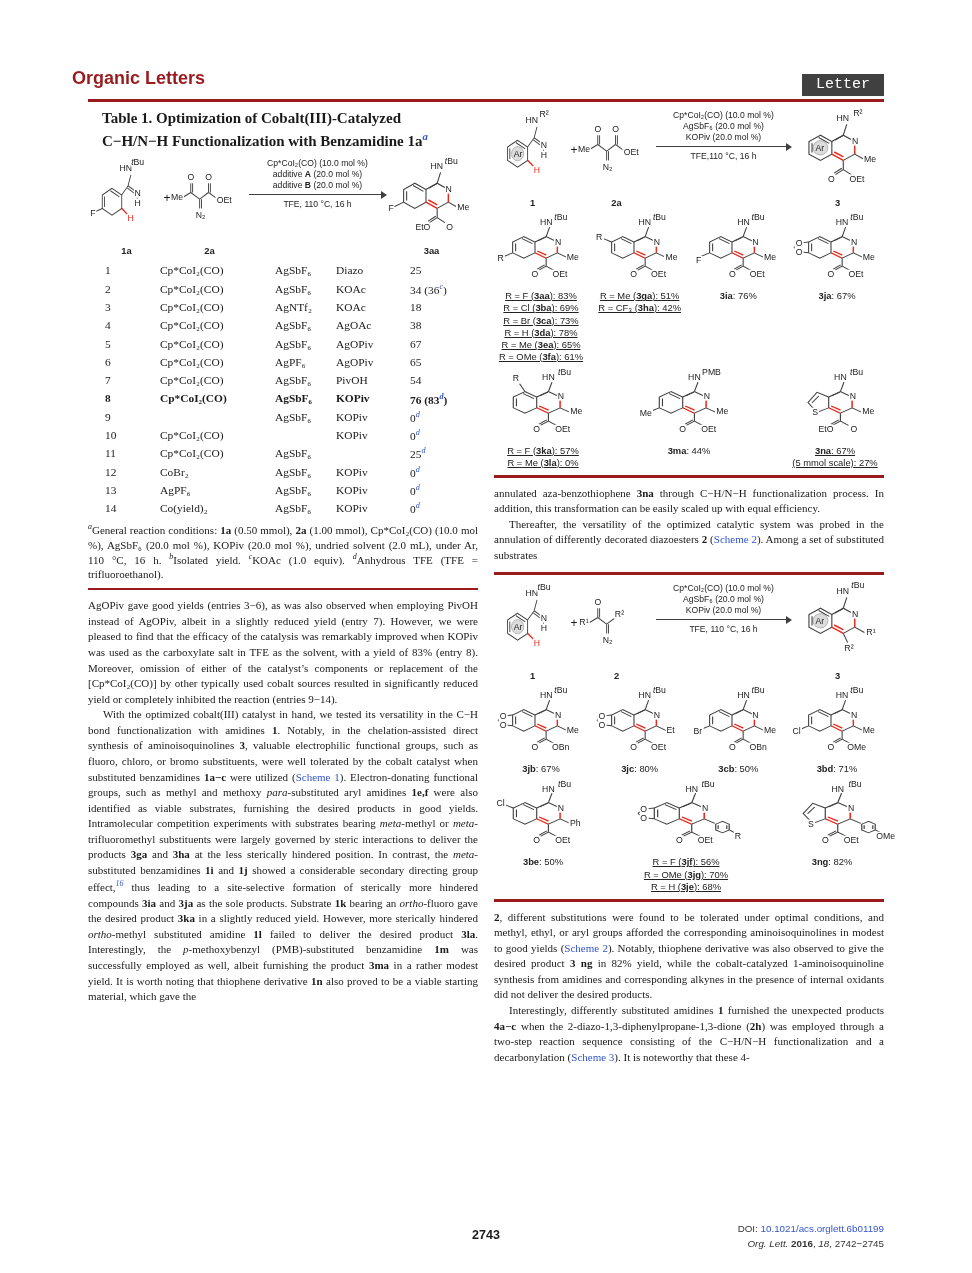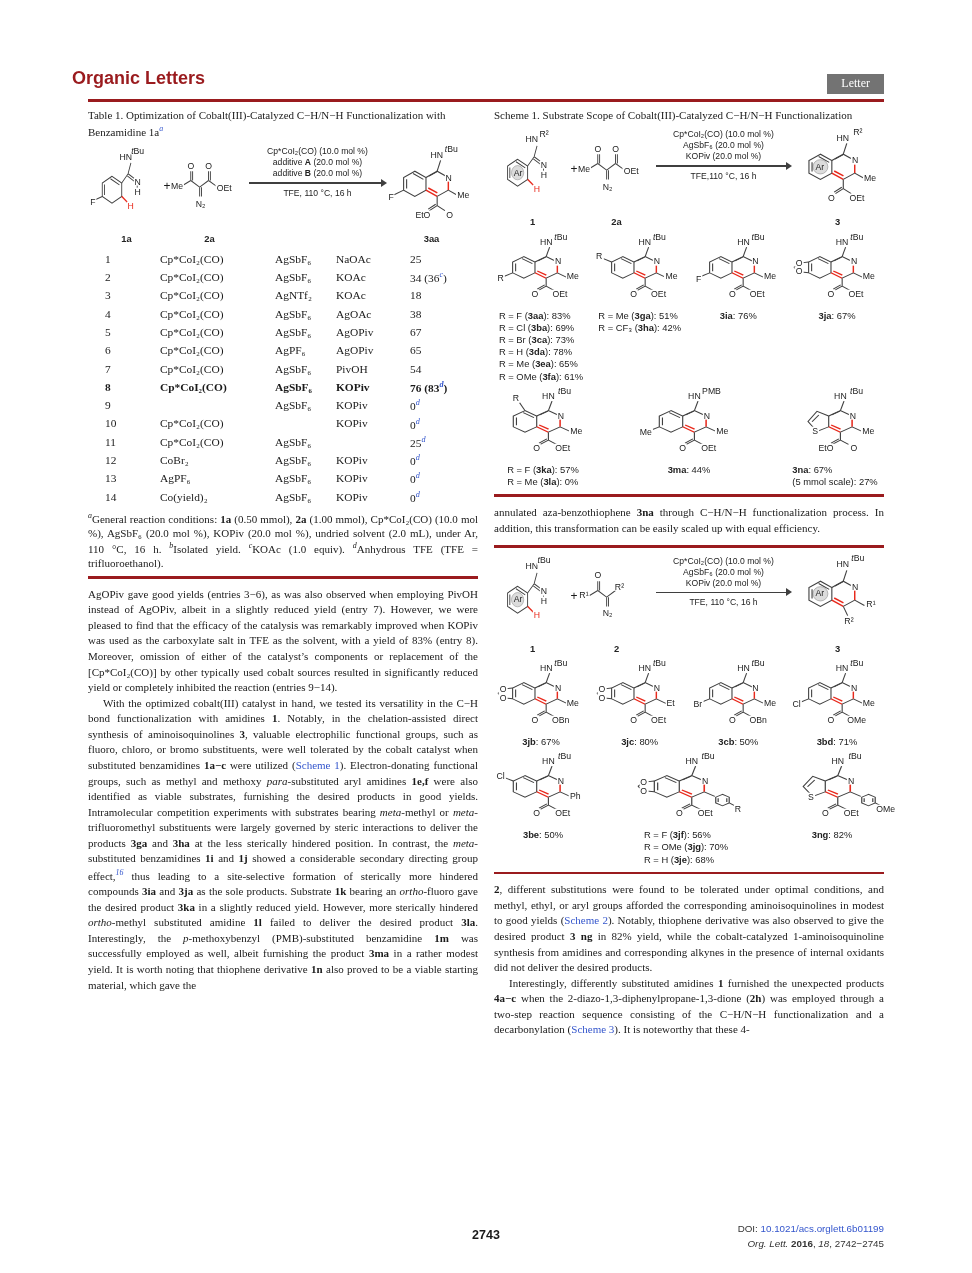--- a/index.html
+++ b/index.html
@@ -1,31 +1,31 @@
 <!DOCTYPE html>
 <html><head>
 <meta charset="utf-8">
 <style>
   html,body{margin:0;padding:0;background:#f2f2f2;}
   .page{position:relative;width:972px;height:1273px;background:#fff;margin:0 auto;
         font-family:"Liberation Serif",serif;color:#1a1a1a;overflow:hidden;}
   
   .jtitle{position:absolute;left:72px;top:68px;font-family:"Liberation Sans",sans-serif;
           font-weight:bold;font-size:18px;color:#9a1b1e;}
-  .badge{position:absolute;right:88px;top:74px;background:#737373;color:#fff;
-         font-family:Liberation Serif, serif;font-size:12px;padding:2px 14px 3px;}
+  .badge{position:absolute;right:88px;top:74px;background:#404040;color:#fff;
+         font-family:Liberation Mono, monospace;font-size:15px;padding:2px 14px 3px;}
   .hrule{position:absolute;left:88px;top:99px;width:796px;height:2.6px;background:#9a1b1e;}
   .pagenum{position:absolute;left:0;top:1228px;width:972px;text-align:center;
            font-family:"Liberation Sans",sans-serif;font-weight:bold;font-size:12.5px;}
   .doiblock{position:absolute;right:88px;top:1222px;text-align:right;
             font-family:"Liberation Sans",sans-serif;font-size:9.8px;line-height:1.5;color:#333;}
   
   .col{position:absolute;top:106px;width:390px;}
   .col.left{left:88px;} .col.right{left:494px;}
-  .blocktitle{font-size:11px;font-weight:normal;line-height:1.4;margin:2px 0 6px;}
+  .blocktitle{font-size:15px;font-weight:bold;line-height:1.4;margin:2px 14px 6px;}
   .redrule{height:2.6px;background:#9a1b1e;margin:6px 0 8px;}
   
   .para{font-size:11px;line-height:1.415;text-align:justify;}
   .para.indent{text-indent:15px;}
   .link{color:#3355cc;}
   sup.fn{font-style:italic;font-size:0.72em;}
   sup.ref{font-style:italic;font-size:0.72em;color:#3355cc;}
   
   .t1{margin:4px 0 2px;font-size:11.4px;}
   .trow{display:grid;grid-template-columns:54px 106px 80px 74px 76px;height:18.3px;align-items:center;}
@@ -47,21 +47,21 @@
   .sbox svg{width:100%;height:100%;overflow:visible;display:block;}
   .sbox svg path,.sbox svg line{stroke:#3f3f3f;stroke-width:1.25;fill:none;}
   .sbox svg .red{stroke:#e8291c;stroke-width:1.7;}
   .sbox svg circle{fill:#dcdcdc;stroke:#999;stroke-width:0.8;}
   .atom{position:absolute;transform:translate(-50%,-50%);font-family:"Liberation Sans",sans-serif;
         font-size:8.7px;line-height:1;background:#fff;padding:0 1px;color:#222;white-space:nowrap;}
   .atom.red{color:#e8291c;}
   .atom.nobg{background:transparent;}
   .cap{margin-top:3px;font-family:"Liberation Sans",sans-serif;font-size:9.4px;line-height:1.3;
        text-align:center;color:#222;}
-  .cap.left{text-align:left;}
+  .cap.left{text-align:center;text-decoration:underline;}
   .plus{font-size:12px;margin-top:33px;font-family:"Liberation Sans",sans-serif;}
   .arrow{display:flex;flex-direction:column;justify-content:flex-start;}
   .condt,.condb{font-family:"Liberation Sans",sans-serif;font-size:8.6px;line-height:1.28;
                 text-align:center;color:#222;}
   .aline{position:relative;height:1.4px;background:#3f3f3f;margin:3px 2px 4px 0;}
   .aline:after{content:'';position:absolute;right:-2px;top:-3.4px;border-left:6.5px solid #3f3f3f;
                border-top:4.1px solid transparent;border-bottom:4.1px solid transparent;}
 </style>
 </head>
 <body>
@@ -169,21 +169,21 @@
             <div><b>3aa</b></div>
           </div>
         </div>
       </div>
 
     <div class="t1">
         <div class="trow">
           <div class="c1">1</div>
           <div class="c2">Cp*CoI₂(CO)</div>
           <div class="c3">AgSbF₆</div>
-          <div class="c4">NaOAc</div>
+          <div class="c4">Diazo</div>
           <div class="c5">25</div>
         </div>
         <div class="trow">
           <div class="c1">2</div>
           <div class="c2">Cp*CoI₂(CO)</div>
           <div class="c3">AgSbF₆</div>
           <div class="c4">KOAc</div>
           <div class="c5">34 (36<sup class="ref">c</sup>)</div>
         </div>
         <div class="trow">
@@ -273,21 +273,20 @@
       </div>
 
     <div class="footnote"><sup class="fn">a</sup>General reaction conditions: <b>1a</b> (0.50 mmol), <b>2a</b> (1.00 mmol), Cp*CoI₂(CO) (10.0 mol %), AgSbF₆ (20.0 mol %), KOPiv (20.0 mol %), undried solvent (2.0 mL), under Ar, 110 °C, 16 h. <sup class="fn">b</sup>Isolated yield. <sup class="fn">c</sup>KOAc (1.0 equiv). <sup class="fn">d</sup>Anhydrous TFE (TFE = trifluoroethanol).</div>
     <div class="redrule"></div>
 
     <div class="para">AgOPiv gave good yields (entries 3−6), as was also observed when employing PivOH instead of AgOPiv, albeit in a slightly reduced yield (entry 7). However, we were pleased to find that the efficacy of the catalysis was remarkably improved when KOPiv was used as the carboxylate salt in TFE as the solvent, with a yield of 83% (entry 8). Moreover, omission of either of the catalyst’s components or replacement of the [Cp*CoI₂(CO)] by other typically used cobalt sources resulted in significantly reduced yield or completely inhibited the reaction (entries 9−14).</div>
     <div class="para indent">With the optimized cobalt(III) catalyst in hand, we tested its versatility in the C−H bond functionalization with amidines <b>1</b>. Notably, in the chelation-assisted direct synthesis of aminoisoquinolines <b>3</b>, valuable electrophilic functional groups, such as fluoro, chloro, or bromo substituents, were well tolerated by the cobalt catalyst when substituted benzamidines <b>1a−c</b> were utilized (<span class="link">Scheme 1</span>). Electron-donating functional groups, such as methyl and methoxy <i>para</i>-substituted aryl amidines <b>1e,f</b> were also identified as viable substrates, furnishing the desired products in good yields. Intramolecular competition experiments with substrates bearing <i>meta</i>-methyl or <i>meta</i>-trifluoromethyl substituents were largely governed by steric interactions to deliver the products <b>3ga</b> and <b>3ha</b> at the less sterically hindered position. In contrast, the <i>meta</i>-substituted benzamidines <b>1i</b> and <b>1j</b> showed a considerable secondary directing group effect,<sup class="ref">16</sup> thus leading to a site-selective formation of sterically more hindered compounds <b>3ia</b> and <b>3ja</b> as the sole products. Substrate <b>1k</b> bearing an <i>ortho</i>-fluoro gave the desired product <b>3ka</b> in a slightly reduced yield. However, more sterically hindered <i>ortho</i>-methyl substituted amidine <b>1l</b> failed to deliver the desired product <b>3la</b>. Interestingly, the <i>p</i>-methoxybenzyl (PMB)-substituted benzamidine <b>1m</b> was successfully employed as well, albeit furnishing the product <b>3ma</b> in a rather modest yield. It is worth noting that thiophene derivative <b>1n</b> also proved to be a viable starting material, which gave the</div>
   </div>
 
   <div class="col right">
-    <div class="blocktitle">Scheme 1. Substrate Scope of Cobalt(III)-Catalyzed C−H/N−H Functionalization</div>
 
     <div class="rxrow">
         <div class="struct">
           <div class="sbox" style="width: 72px; height: 84px;">
             <svg viewBox="0 0 100 100" preserveAspectRatio="none">
     <g>
                 <circle cx="30" cy="52" r="8.5"></circle>
               </g>
     <path d="M30,36 L16.1,44 L16.1,60 L30,68 L43.9,60 L43.9,44 Z"></path>
     <path d="M19.2,45.7 L19.2,58.3 M27.8,38.9 L40.6,46.3"></path>
@@ -615,20 +614,21 @@
           </div>
           <div class="cap left">
             <div><b>3na</b>: 67%</div>
             <div>(5 mmol scale): 27%</div>
           </div>
         </div>
       </div>
     <div class="redrule"></div>
 
     <div class="para">annulated aza-benzothiophene <b>3na</b> through C−H/N−H functionalization process. In addition, this transformation can be easily scaled up with equal efficiency.</div>
+    <div class="para indent">Thereafter, the versatility of the optimized catalytic system was probed in the annulation of differently decorated diazoesters <b>2</b> (<span class="link">Scheme 2</span>). Among a set of substituted substrates</div>
 
     <div class="redrule" style="margin-top:9px;"></div>
 
     <div class="rxrow">
         <div class="struct">
           <div class="sbox" style="width: 72px; height: 84px;">
             <svg viewBox="0 0 100 100" preserveAspectRatio="none">
     <g>
                 <circle cx="30" cy="52" r="8.5"></circle>
               </g>

